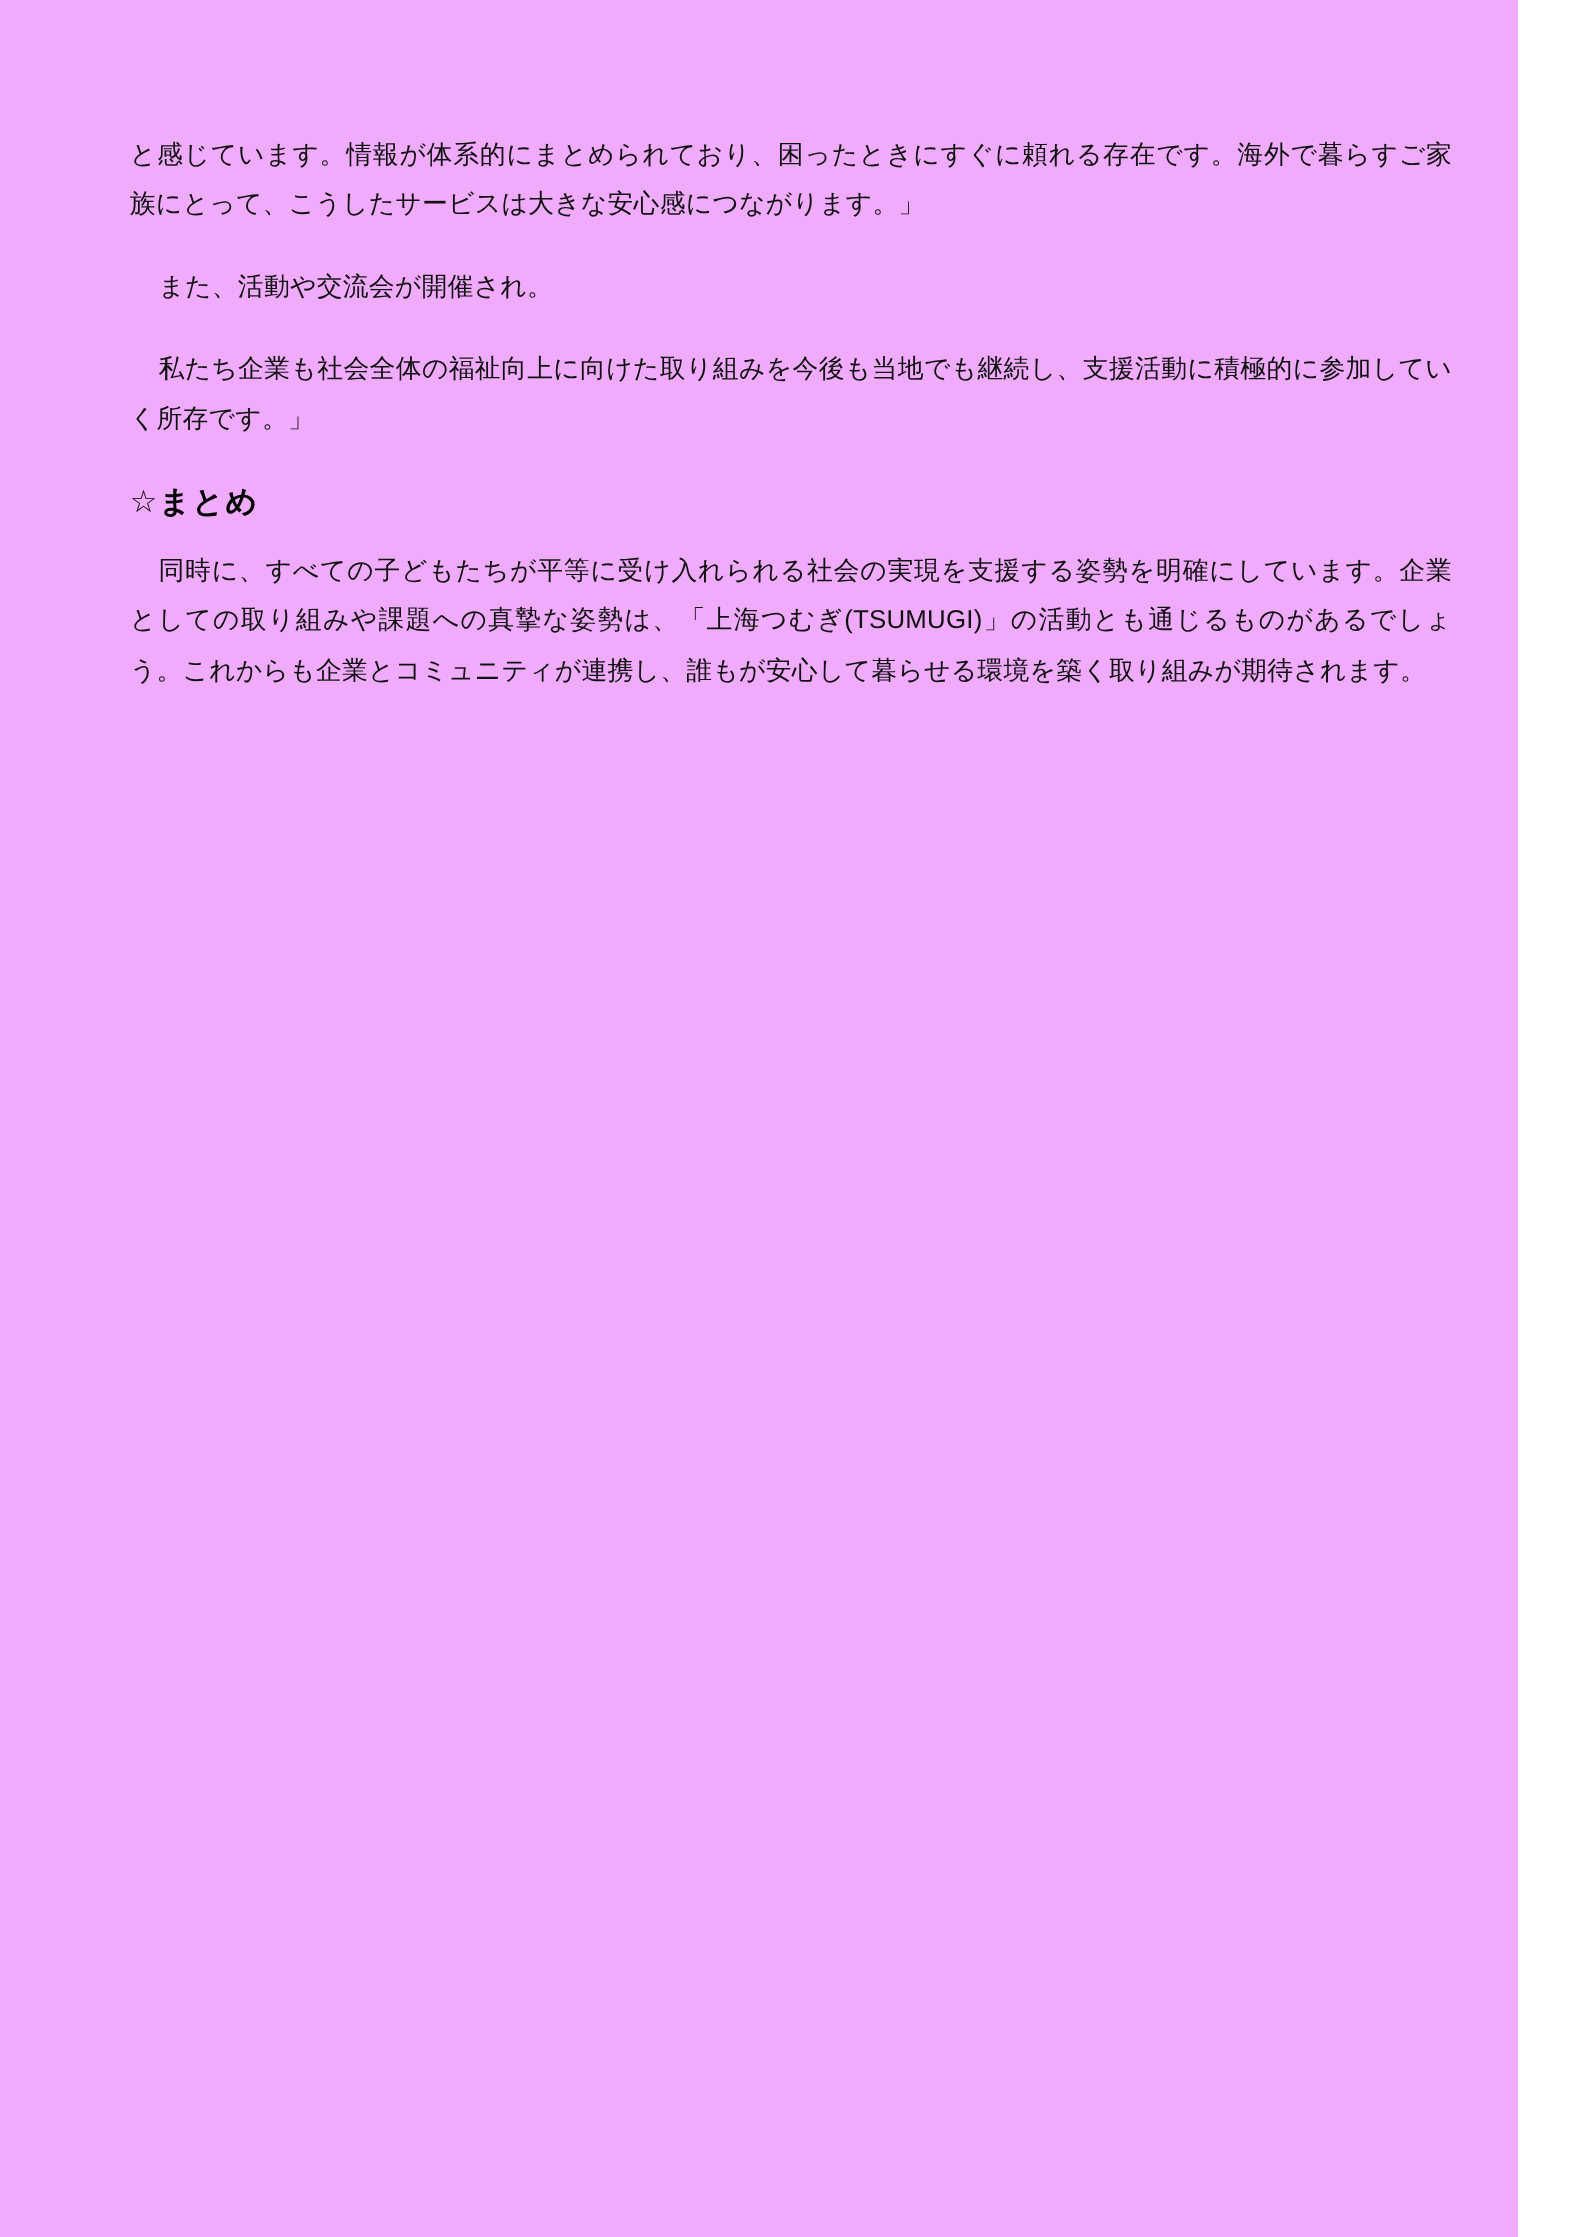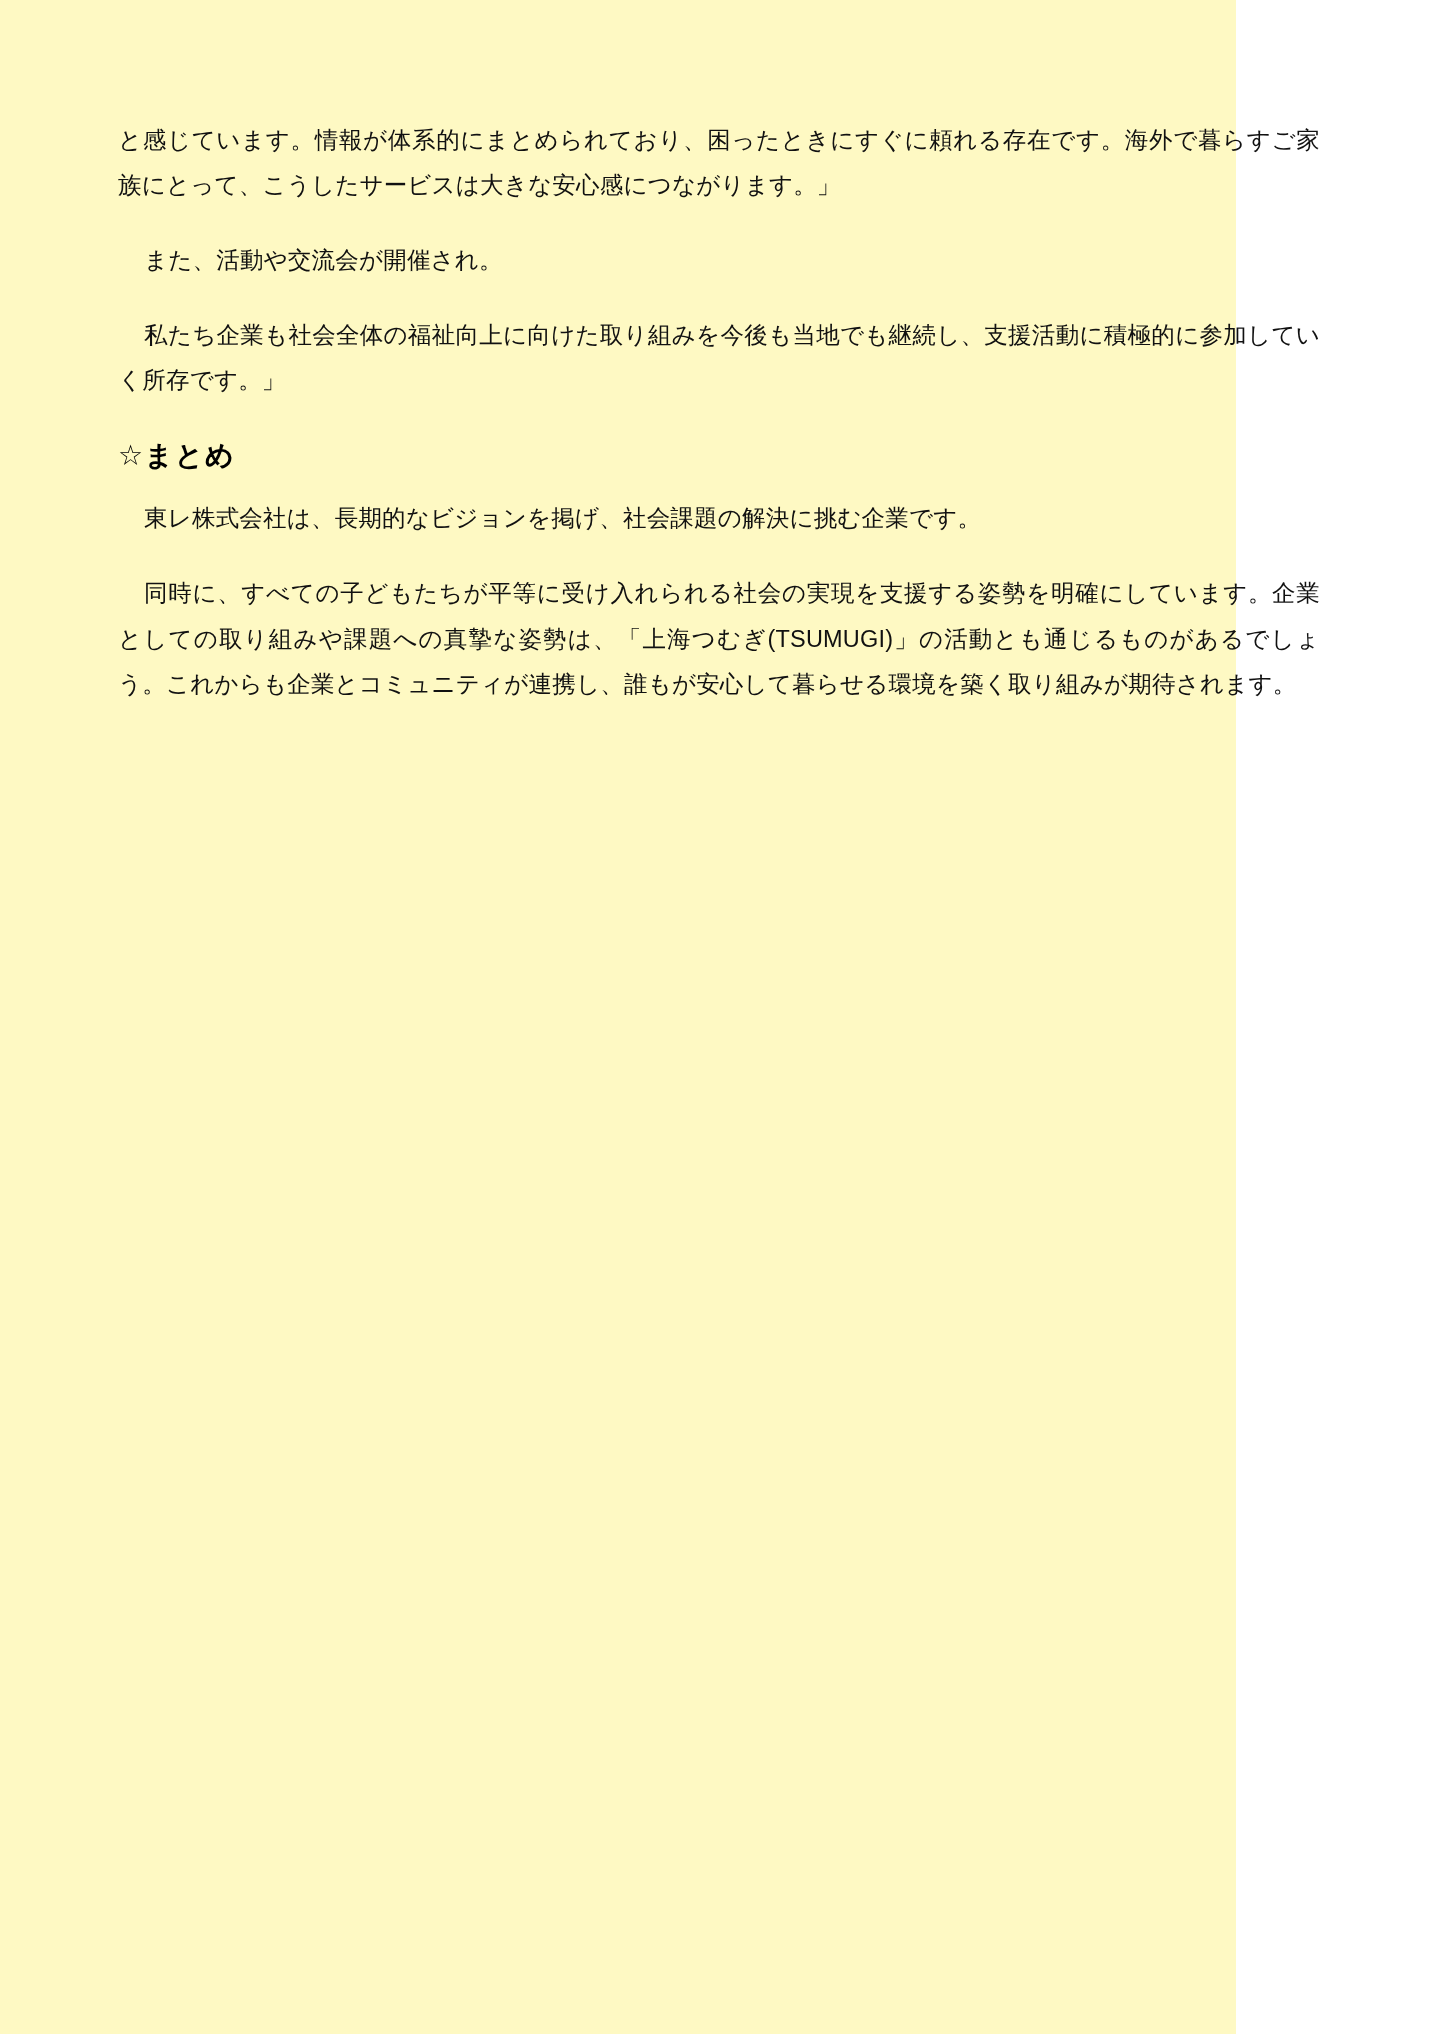--- a/index.html
+++ b/index.html
@@ -8,23 +8,23 @@
     background: #ffffff;
   }
   body {
     width: 1438px;
     height: 2034px;
     font-family: "Liberation Sans", "DejaVu Sans", sans-serif;
     color: #111111;
   }
   .page {
     position: relative;
-    width: 1236px;
+    width: 1380px;
     height: 2034px;
-    background: #fef9c3;
+    background: #f0abfc;
     box-sizing: border-box;
     padding: 118px 118px 0 118px;
   }
   .doc-body {
     width: 1202px;
   }
   p.para {
     margin: 0 0 30px 0;
     font-size: 23.5px;
     line-height: 1.92;
@@ -57,19 +57,18 @@
 
     <p class="para">と感じています。情報が体系的にまとめられており、困ったときにすぐに頼れる存在です。海外で暮らすご家族にとって、こうしたサービスは大きな安心感につながります。」</p>
 
     <p class="para indent">また、活動や交流会が開催され。</p>
 
 
     <p class="para indent">私たち企業も社会全体の福祉向上に向けた取り組みを今後も当地でも継続し、支援活動に積極的に参加していく所存です。」</p>
 
     <h2 class="heading">☆まとめ</h2>
 
-    <p class="para indent">東レ株式会社は、長期的なビジョンを掲げ、社会課題の解決に挑む企業です。</p>
 
     <p class="para indent">同時に、すべての子どもたちが平等に受け入れられる社会の実現を支援する姿勢を明確にしています。企業としての取り組みや課題への真摯な姿勢は、「上海つむぎ(TSUMUGI)」の活動とも通じるものがあるでしょう。これからも企業とコミュニティが連携し、誰もが安心して暮らせる環境を築く取り組みが期待されます。</p>
 
     <div class="spacer-bottom"></div>
   </div>
 </div>
 
 </body></html>

